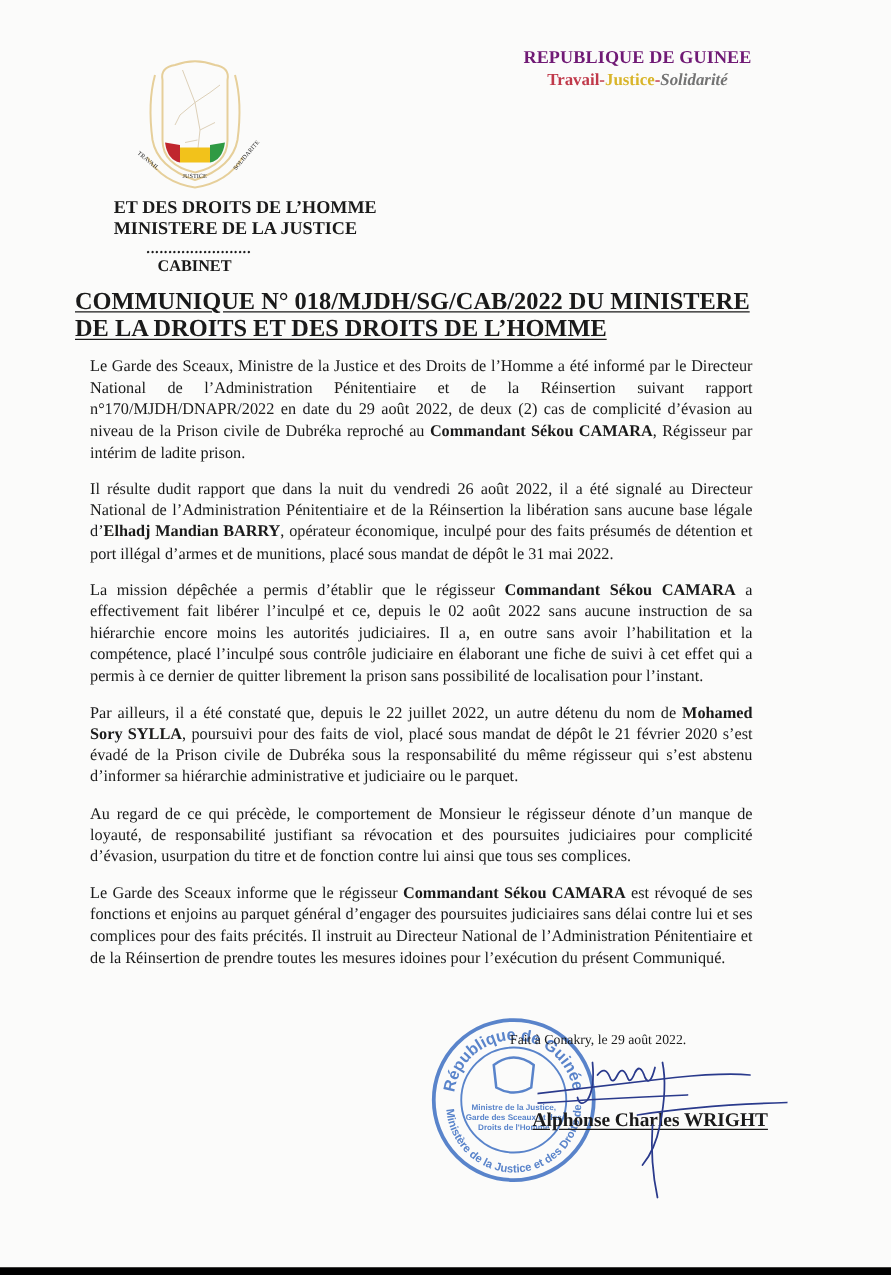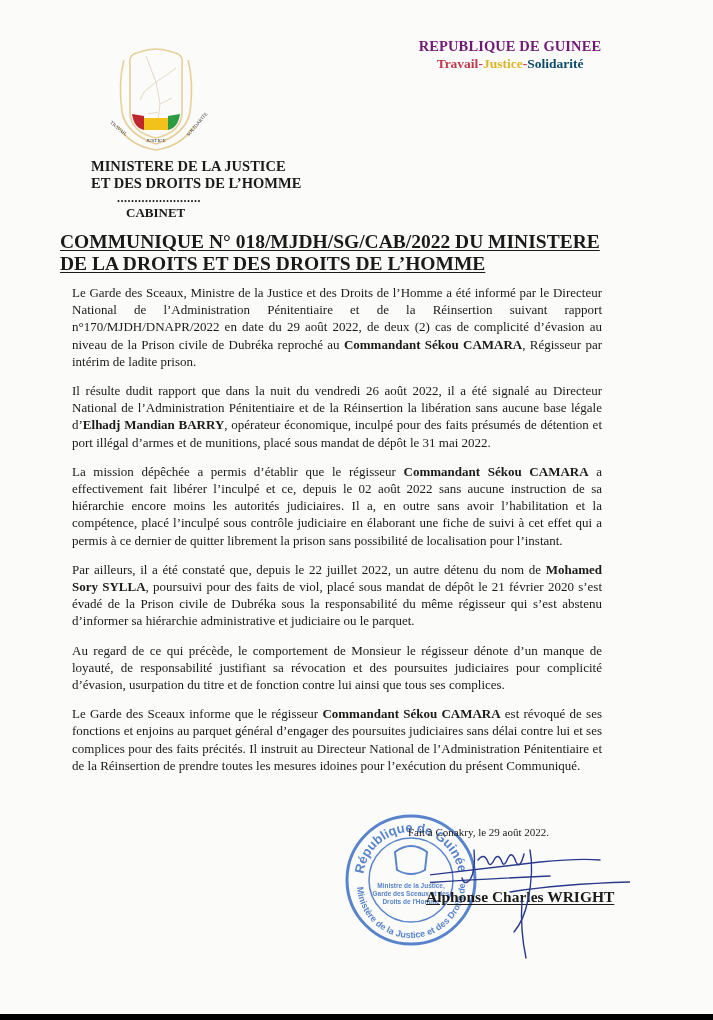--- a/index.html
+++ b/index.html
@@ -16,21 +16,21 @@
   .coat {
     position: absolute; left: 100px; top: 42px; width: 112px; height: 112px;
   }
   .republic {
     position: absolute; left: 400px; top: 38px; width: 220px; text-align: center;
   }
   .republic .name { font-weight: bold; font-size: 14.5px; letter-spacing: 0.1px; color: #701a75; }
   .motto { font-weight: bold; font-size: 13.5px; margin-top: 1px; }
   .motto .red { color: #c0394a; }
   .motto .yel { color: #d9b52a; }
-  .motto .grn { color: #0c4a6e; }
+  .motto .grn { color: #737373; font-style: italic; }
   .motto .dash { color: #c0394a; }
   .ministry {
     position: absolute; left: 91px; top: 158px; font-weight: bold; font-size: 14.5px; line-height: 17px;
   }
   .dots {
     position: absolute; left: 117px; top: 191px; font-weight: bold; font-size: 12px; letter-spacing: 0.5px;
   }
   .cabinet {
     position: absolute; left: 126px; top: 205px; font-weight: bold; font-size: 13px;
   }
@@ -83,22 +83,22 @@
   </svg>
 
   <div class="republic">
     <div class="name">REPUBLIQUE DE GUINEE</div>
     <div class="motto">
       <span class="red">Travail</span><span class="dash">-</span><span class="yel">Justice</span><span class="dash">-</span><span class="grn">Solidarité</span>
     </div>
   </div>
 
   <div class="ministry">
+    <div>ET DES DROITS DE L’HOMME</div>
     <div>MINISTERE DE LA JUSTICE</div>
-    <div>ET DES DROITS DE L’HOMME</div>
   </div>
   <div class="dots">........................</div>
   <div class="cabinet">CABINET</div>
 
   <div class="title">
     <div>COMMUNIQUE N° 018/MJDH/SG/CAB/2022 DU MINISTERE</div>
     <div>DE LA DROITS ET DES DROITS DE L’HOMME</div>
   </div>
 
   <div class="body" id="body">

